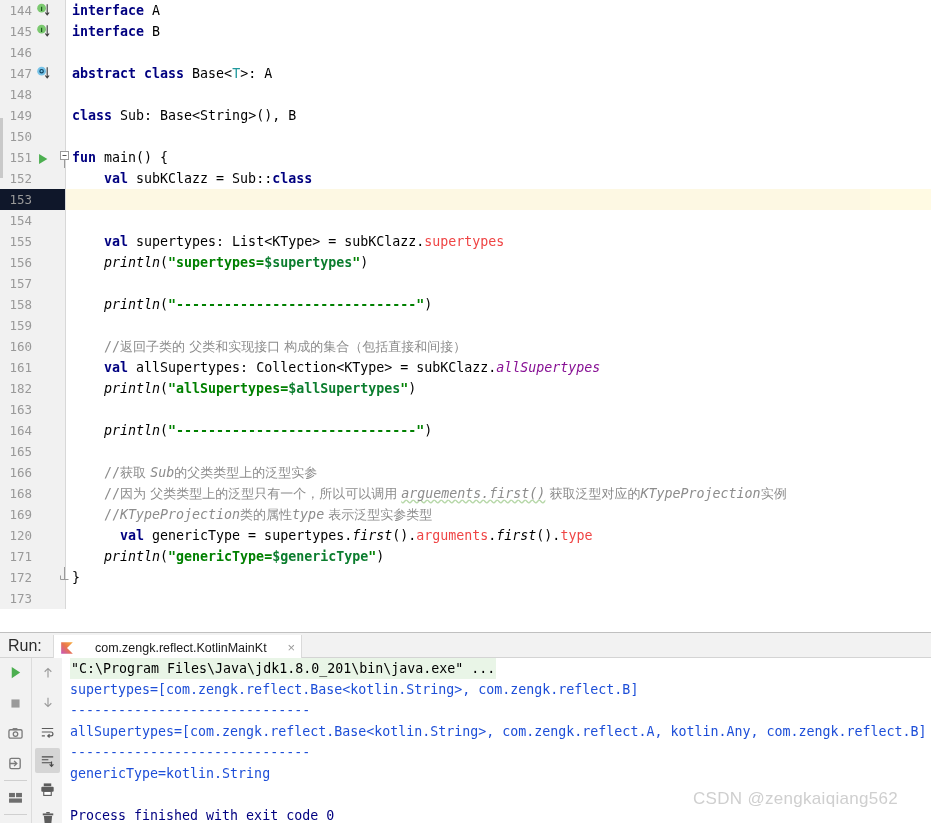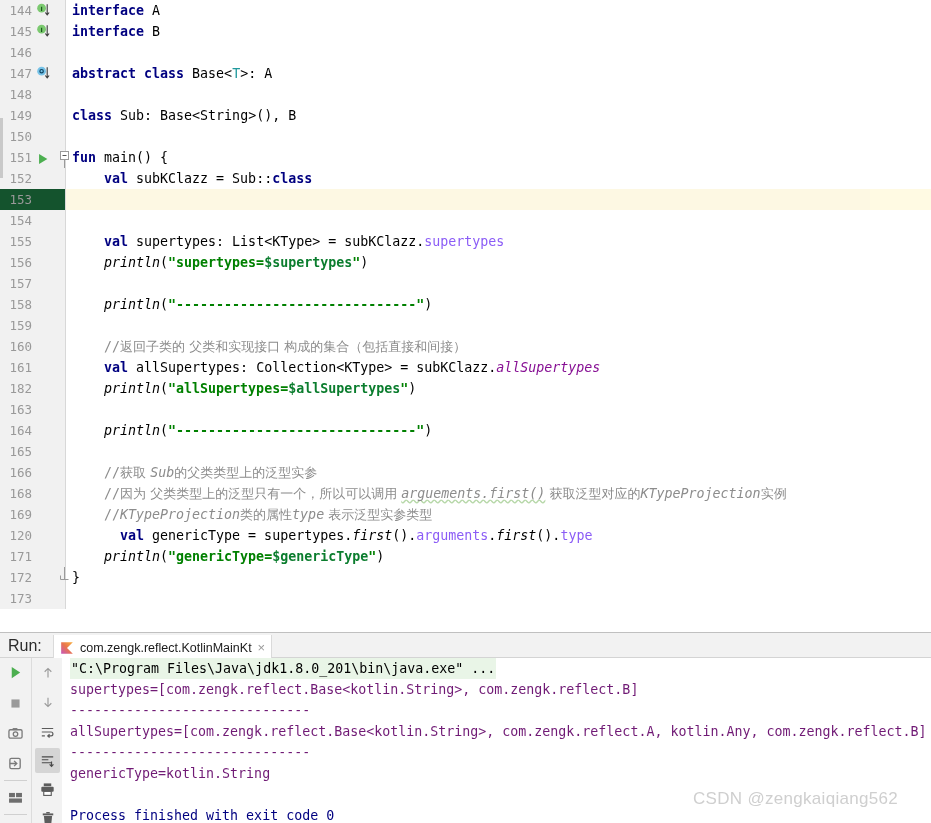--- a/index.html
+++ b/index.html
@@ -37,21 +37,21 @@
     width: 804px; height: 21px;
     background: #fdf8e3;
   }
   .gutter-cell {
     position: absolute;
     left: 0; top: 0;
     width: 66px; height: 21px;
     background: #f1f1f1;
     border-right: 1px solid #d8d8d8;
   }
-  .ed-row.current .gutter-cell { background: #14532d; }
+  .ed-row.current .gutter-cell { background: #0f172a; }
   .lnum {
     position: absolute;
     left: 0; top: 0;
     width: 32px;
     text-align: right;
     font-family: "DejaVu Sans Mono", monospace;
     font-size: 12.5px;
     color: #999999;
     line-height: 21px;
   }
@@ -66,21 +66,21 @@
     letter-spacing: 0px;
     white-space: pre;
     color: #000000;
   }
   .kw      { color: #000080; font-weight: bold; }
   .plain   { color: #000000; }
   .typep   { color: #20999d; }
   .str     { color: #008000; font-weight: bold; }
   .tmpl    { color: #0b7d2e; font-weight: bold; }
   .fn      { color: #000000; font-style: italic; }
-  .prop    { color: #8b5cf6; }
+  .prop    { color: #ef4444; }
   .propi   { color: #871094; font-style: italic; }
   .cmt     { color: #8c8c8c; }
   .cmti    { color: #8c8c8c; font-style: italic; }
   .cmtw    { color: #8c8c8c; font-style: italic; text-decoration: underline wavy #b6d7a8; text-decoration-skip-ink: none; }
   .cn      { font-family: "DejaVu Sans", sans-serif; font-size: 13px; }
   .foldmark {
     position: absolute; left: 60px; top: 0;
     width: 11px; height: 21px;
     color: #808080; font-size: 11px; line-height: 21px;
   }
@@ -113,21 +113,21 @@
     font-size: 16px;
     color: #2b2b2b;
   }
   #run-tab {
     position: absolute; left: 53px; top: 2px;
     height: 25px;
     padding: 0 6px 0 6px;
     background: #ffffff;
     border-left: 1px solid #dadada;
     border-right: 1px solid #dadada;
-    display: flex; align-items: center; gap: 6px;
+    display: flex; align-items: center; gap: 21px;
   }
   #run-tab-title {
     font-family: "Liberation Sans", sans-serif;
     font-size: 12.5px;
     color: #1a1a1a;
   }
   .kt-logo { width: 14px; height: 14px; display: block; }
   .tab-close {
     color: #9a9a9a; font-size: 13px;
     font-family: "Liberation Sans", sans-serif;
@@ -166,21 +166,21 @@
   .con-line {
     position: relative;
     height: 21px; line-height: 21px;
     white-space: pre;
     font-family: "DejaVu Sans Mono", monospace;
     font-size: 13.3px;
     color: #000000;
     padding-left: 8px;
   }
   .con-sys  { color: #000000; background: #e9f5e7; display: inline-block; padding: 0 1px; }
-  .con-out  { color: #701a75; }
+  .con-out  { color: #1d4ed8; }
   .con-end  { color: #000080; }
 
   
   #watermark {
     position: absolute;
     left: 693px; top: 789px;
     font-family: "Liberation Sans", sans-serif;
     font-size: 17px;
     color: #cfcfcf;
     letter-spacing: 0.3px;

